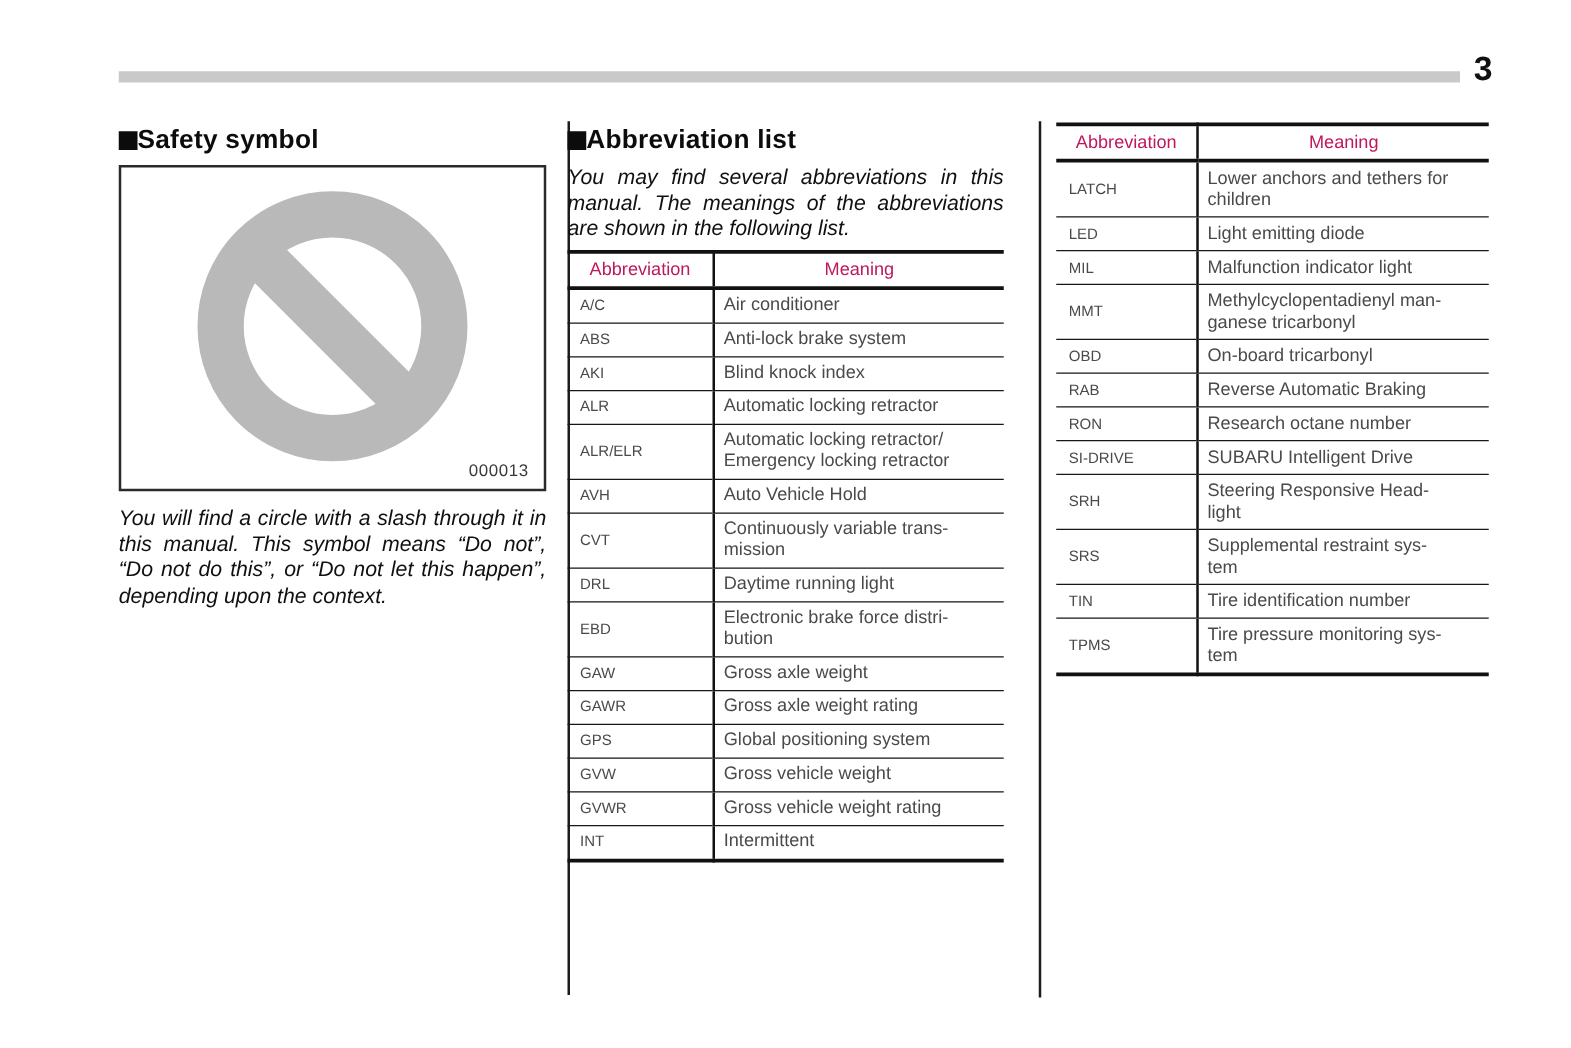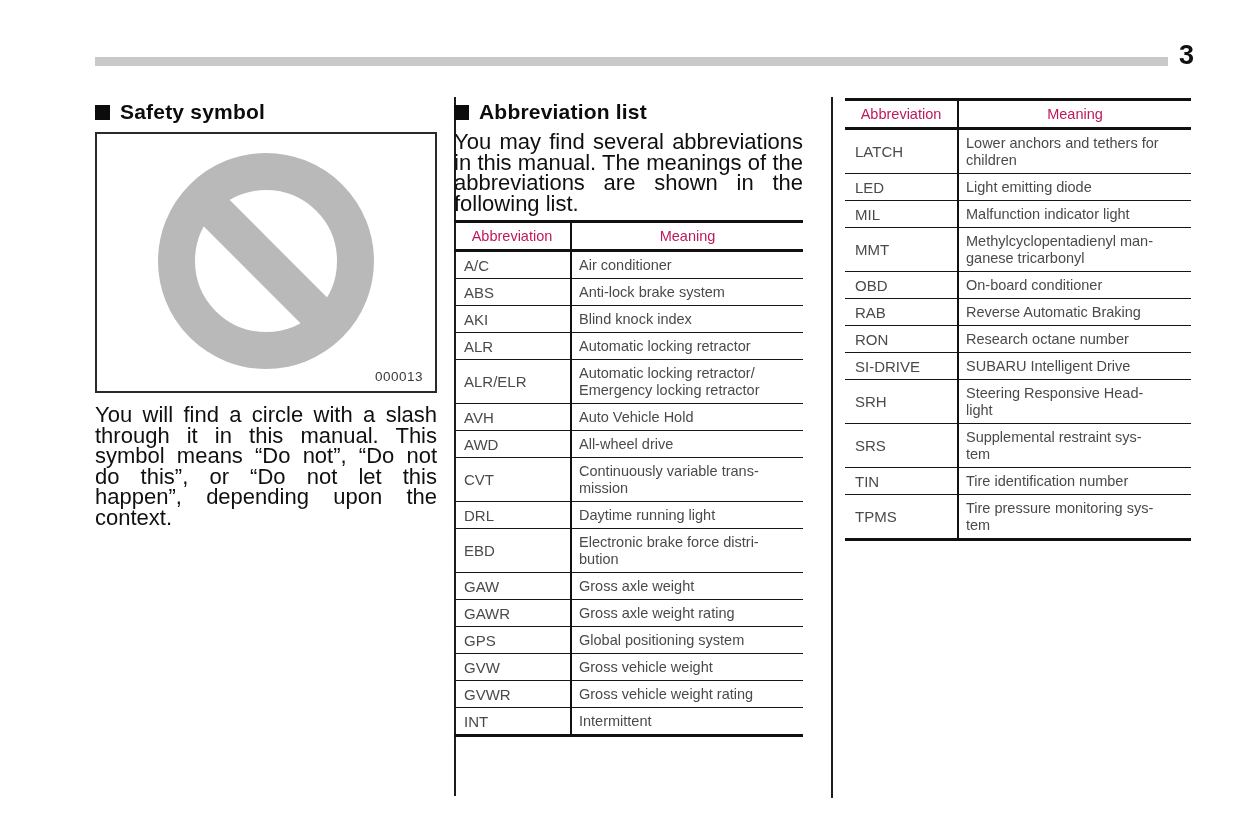--- a/index.html
+++ b/index.html
@@ -16,46 +16,46 @@
   .vdiv1 { left:454px; top:97px; height:699px; }
   .vdiv2 { left:831px; top:97px; height:701px; }
 
   
   .col { position:absolute; }
   .col-left { left:95px; top:100px; width:342px; }
   .col-mid  { left:454px; top:100px; width:349px; }
   .col-right{ left:845px; top:98px; width:346px; }
 
   
-  .sec-head { display:flex; align-items:center; gap:10px; margin-bottom:8px; }
+  .sec-head { display:flex; align-items:center; margin-bottom:8px; }
   .sec-head .sq { width:15px; height:15px; background:#0c0c0c; flex:0 0 auto; }
   .sec-head .txt { font-size:21px; font-weight:bold; color:#0c0c0c; letter-spacing:0.2px; }
 
   
   .figure { position:relative; width:342px; height:261px; border:2px solid #2a2a2a; background:#fff; }
   .no-sign { position:absolute; left:50%; top:50%; width:216px; height:216px; margin:-110px 0 0 -108px;
              border:37px solid #b9b9b9; border-radius:50%; }
   .no-slash { position:absolute; left:50%; top:50%; width:37px; height:196px; margin:-98px 0 0 -18.5px;
               background:#b9b9b9; transform:rotate(-45deg); }
   .fig-code { position:absolute; right:12px; bottom:7px; font-size:13.5px; color:#3a3a3a; letter-spacing:0.5px; }
 
   
-  .para { margin-top:12px; font-size:22px; line-height:20.5px; text-align:justify; color:#101010; }
+  .para { margin-top:12px; font-size:17px; line-height:20.5px; text-align:justify; color:#101010;font-style:italic; }
   .intro { margin-top:0; margin-bottom:6px; }
 
   
   table.abbr { width:100%; border-collapse:collapse; table-layout:fixed;
                border-top:3px solid #111; border-bottom:3px solid #111;
                font-size:14.5px; color:#4a4a4a; }
   table.abbr th { font-weight:normal; text-align:center; color:#be185d;
                   border-bottom:3px solid #111; padding:5px 2px; }
   table.abbr td { border-bottom:1.5px solid #161616; vertical-align:middle;
                   padding:4.5px 4px 4.5px 7px; line-height:17px; }
   table.abbr td:first-child, table.abbr th:first-child { border-right:2px solid #111; }
-  table.abbr td:first-child { padding-left:10px; font-size:15px; }
+  table.abbr td:first-child { padding-left:10px; font-size:12px; }
   table.abbr td:last-child { white-space:pre-line; }
   .col-mid  table.abbr th:first-child, .col-mid  table.abbr td:first-child { width:117px; }
   .col-right table.abbr th:first-child, .col-right table.abbr td:first-child { width:113px; }
 </style>
 </head>
 <body>
 
 <div class="top-rule"></div>
 <div class="page-num">3</div>
 
@@ -108,24 +108,20 @@
         <tr>
           <td>ALR/ELR</td>
           <td>Automatic locking retractor/
 Emergency locking retractor</td>
         </tr>
         <tr>
           <td>AVH</td>
           <td>Auto Vehicle Hold</td>
         </tr>
         <tr>
-          <td>AWD</td>
-          <td>All-wheel drive</td>
-        </tr>
-        <tr>
           <td>CVT</td>
           <td>Continuously variable trans-
 mission</td>
         </tr>
         <tr>
           <td>DRL</td>
           <td>Daytime running light</td>
         </tr>
         <tr>
           <td>EBD</td>
@@ -182,21 +178,21 @@
           <td>MIL</td>
           <td>Malfunction indicator light</td>
         </tr>
         <tr>
           <td>MMT</td>
           <td>Methylcyclopentadienyl man-
 ganese tricarbonyl</td>
         </tr>
         <tr>
           <td>OBD</td>
-          <td>On-board conditioner</td>
+          <td>On-board tricarbonyl</td>
         </tr>
         <tr>
           <td>RAB</td>
           <td>Reverse Automatic Braking</td>
         </tr>
         <tr>
           <td>RON</td>
           <td>Research octane number</td>
         </tr>
         <tr>

